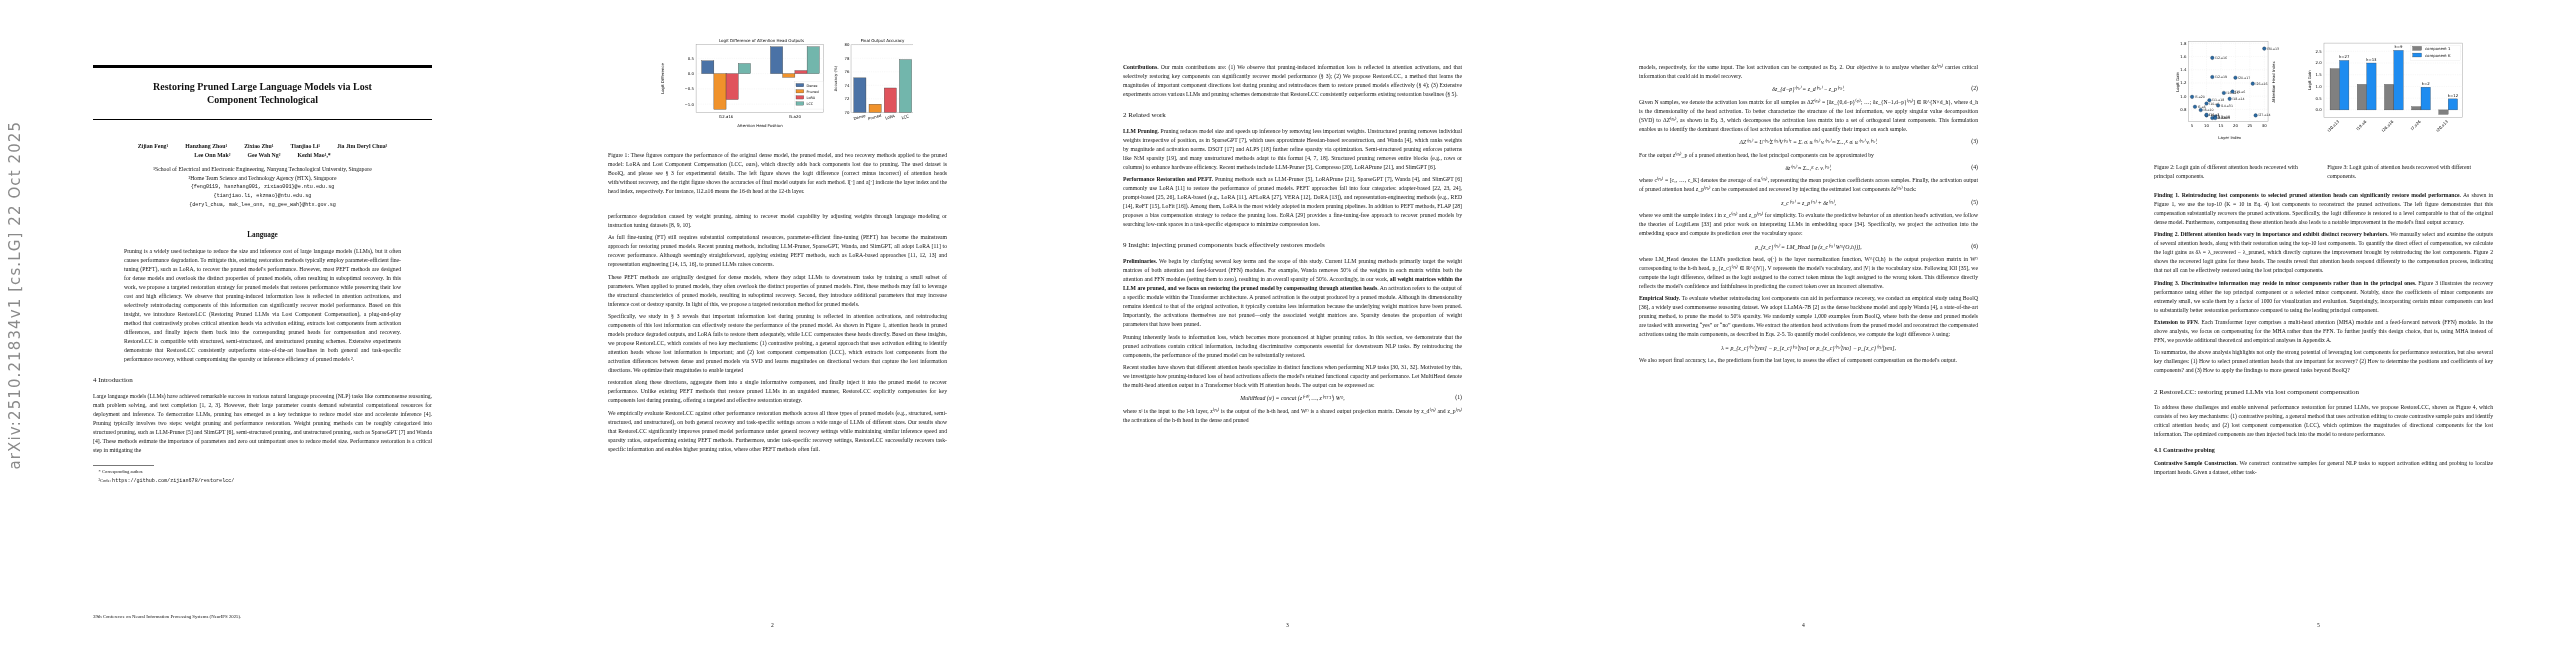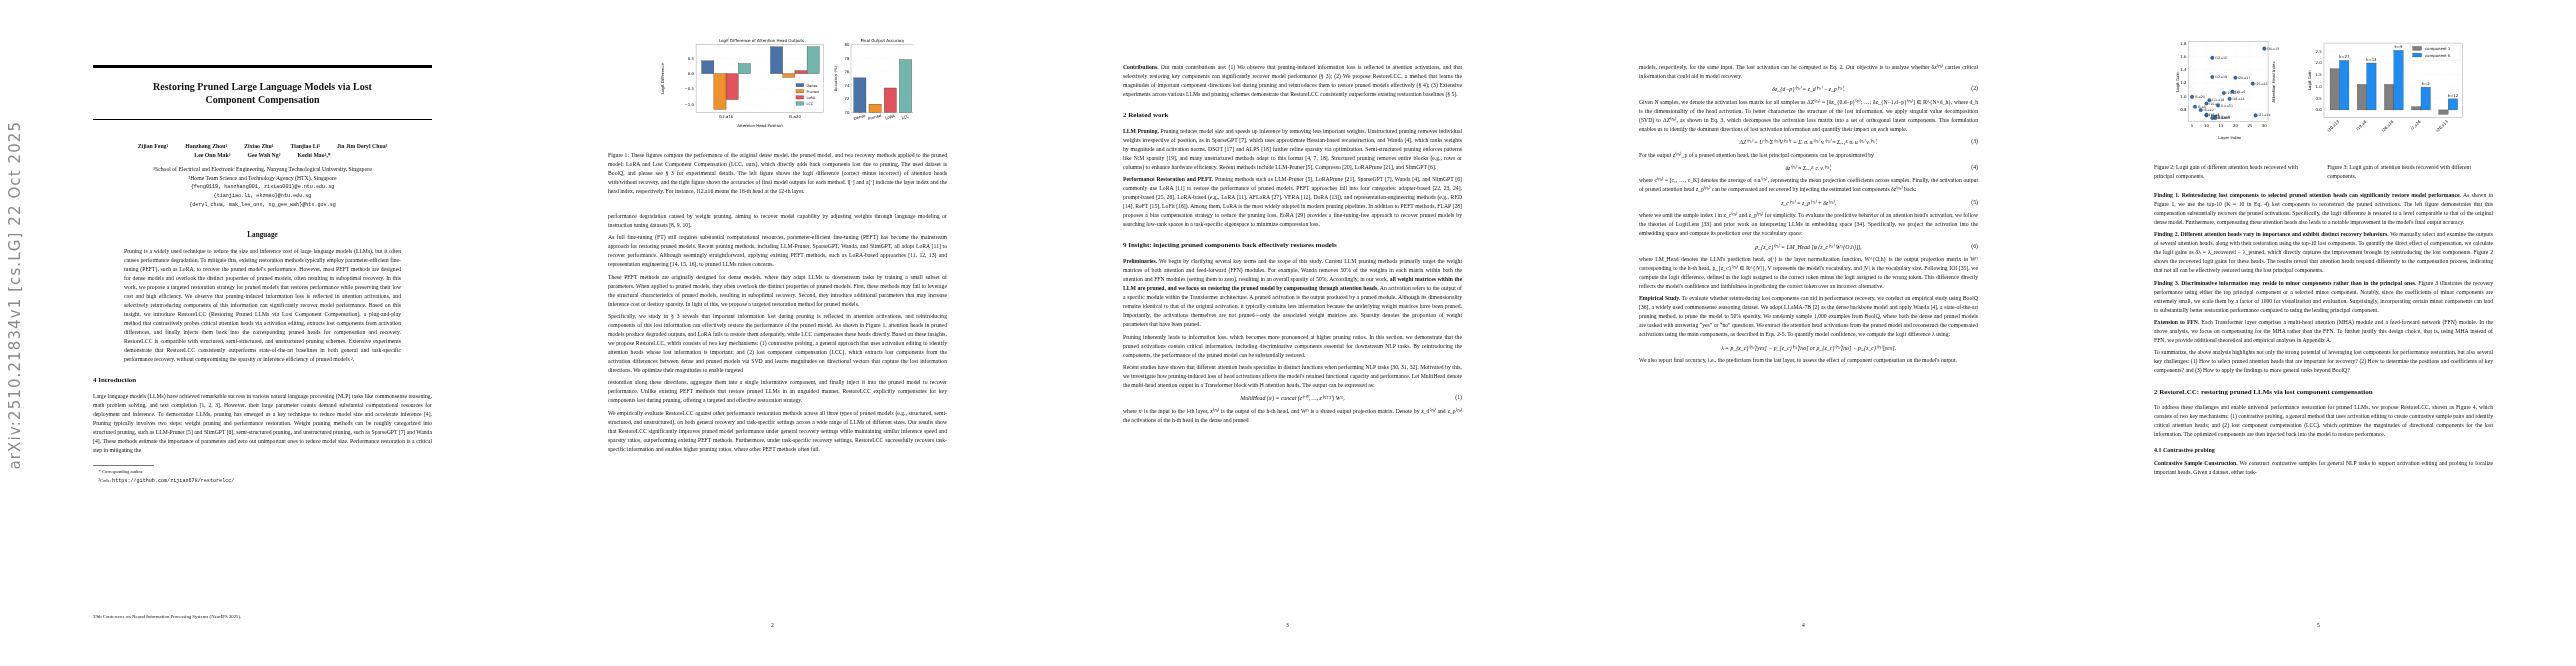--- a/index.html
+++ b/index.html
@@ -12,21 +12,21 @@
   .arxiv span{position:absolute;left:-133px;top:133px;width:289px;transform:rotate(-90deg);font-family:"DejaVu Sans",sans-serif;font-size:15px;color:#8a8a8a;letter-spacing:1.1px;white-space:nowrap;text-align:center;}
   .rule-thick{height:2.8px;background:#000;margin:0;}
   .rule-thin{height:0.8px;background:#000;margin:0;}
   .title{font-weight:bold;font-size:10px;line-height:13.3px;text-align:center;margin:12.2px 0 12.2px 0;}
   .authors{text-align:center;font-size:5.8px;font-weight:bold;line-height:9.4px;margin-top:22px;}
   .authors span{margin:0 7.8px;}
   .affil{text-align:center;font-size:5.7px;line-height:9px;margin-top:4.4px;}
   .mono{font-family:"Liberation Mono",monospace;font-size:5.1px;}
   .abs-h{text-align:center;font-weight:bold;font-size:7.2px;margin:21px 0 7.8px 0;}
   .abs{margin:0 31px;font-size:5.7px;line-height:9px;text-align:justify;}
-  h2{font-size:7px;font-weight:bold;margin:12.2px 0 7.8px 0;}
+  h2{font-size:7px;font-weight:normal;margin:12.2px 0 7.8px 0;}
   h3{font-size:6px;font-weight:bold;margin:7.8px 0 5.6px 0;}
   .fn-rule{width:61px;height:0.6px;background:#777;margin:10px 0 2.2px 0;}
   .fn{font-size:4.6px;line-height:9px;margin-left:5.6px;}
   .venue{font-size:4.8px;position:absolute;left:93px;top:614px;}
   .pnum{position:absolute;left:0;width:515px;text-align:center;font-size:5.6px;top:622px;}
   b{font-weight:bold;}
   .eq{text-align:center;font-size:5.8px;font-style:italic;margin:4.4px 0;position:relative;}
   .eqn{position:absolute;right:0;font-style:normal;}
   .caption{font-size:5.7px;line-height:9px;text-align:justify;}
   svg text{font-family:"DejaVu Sans",sans-serif;}
@@ -35,21 +35,21 @@
 <body>
 
 <div class="page p1">
   <div class="arxiv">
       <span>arXiv:2510.21834v1  [cs.LG]  22 Oct 2025</span>
     </div>
   <div class="col" style="top:65px;">
     <div class="rule-thick"></div>
     <div class="title">
       <div>Restoring Pruned Large Language Models via Lost</div>
-      <div>Component Compensation</div>
+      <div>Component Technological</div>
     </div>
     <div class="rule-thin"></div>
     <div class="authors">
       <div>
         <span>Zijian Feng¹</span>
         <span>Hanzhang Zhou¹</span>
         <span>Zixiao Zhu¹</span>
         <span>Tianjiao Li¹</span>
         <span>Jia Jim Deryl Chua²</span>
       </div>

